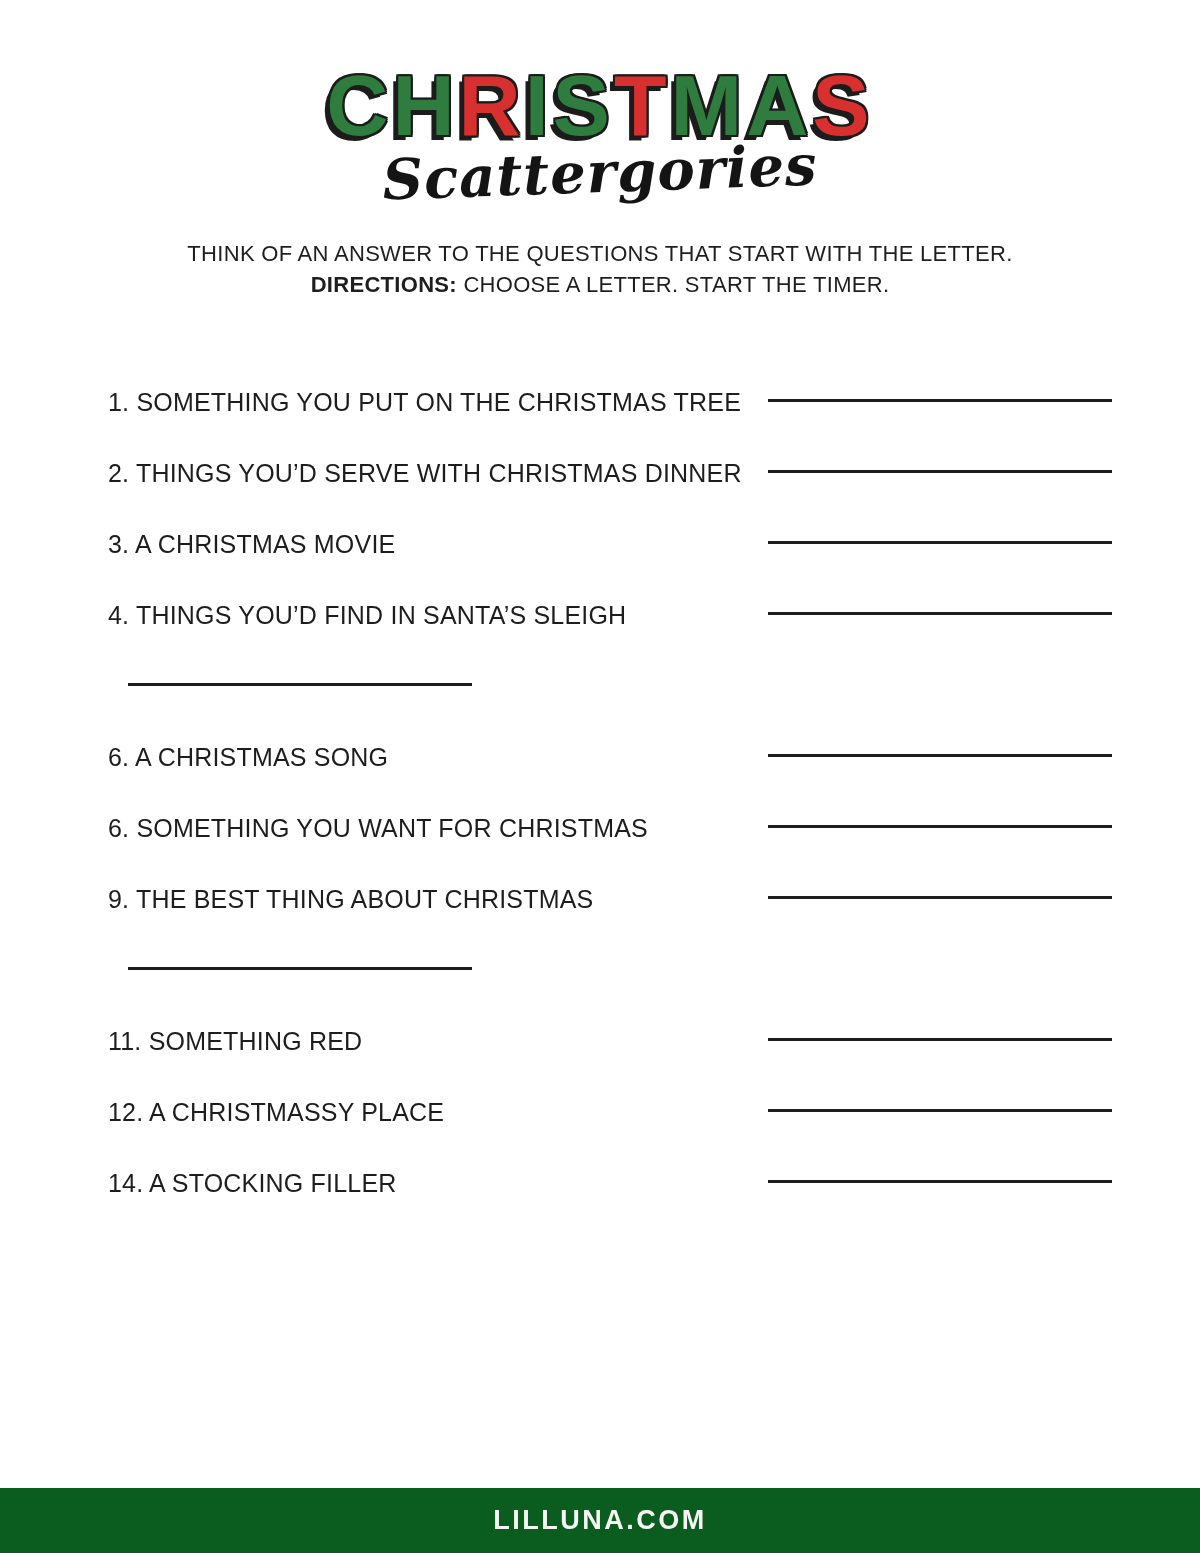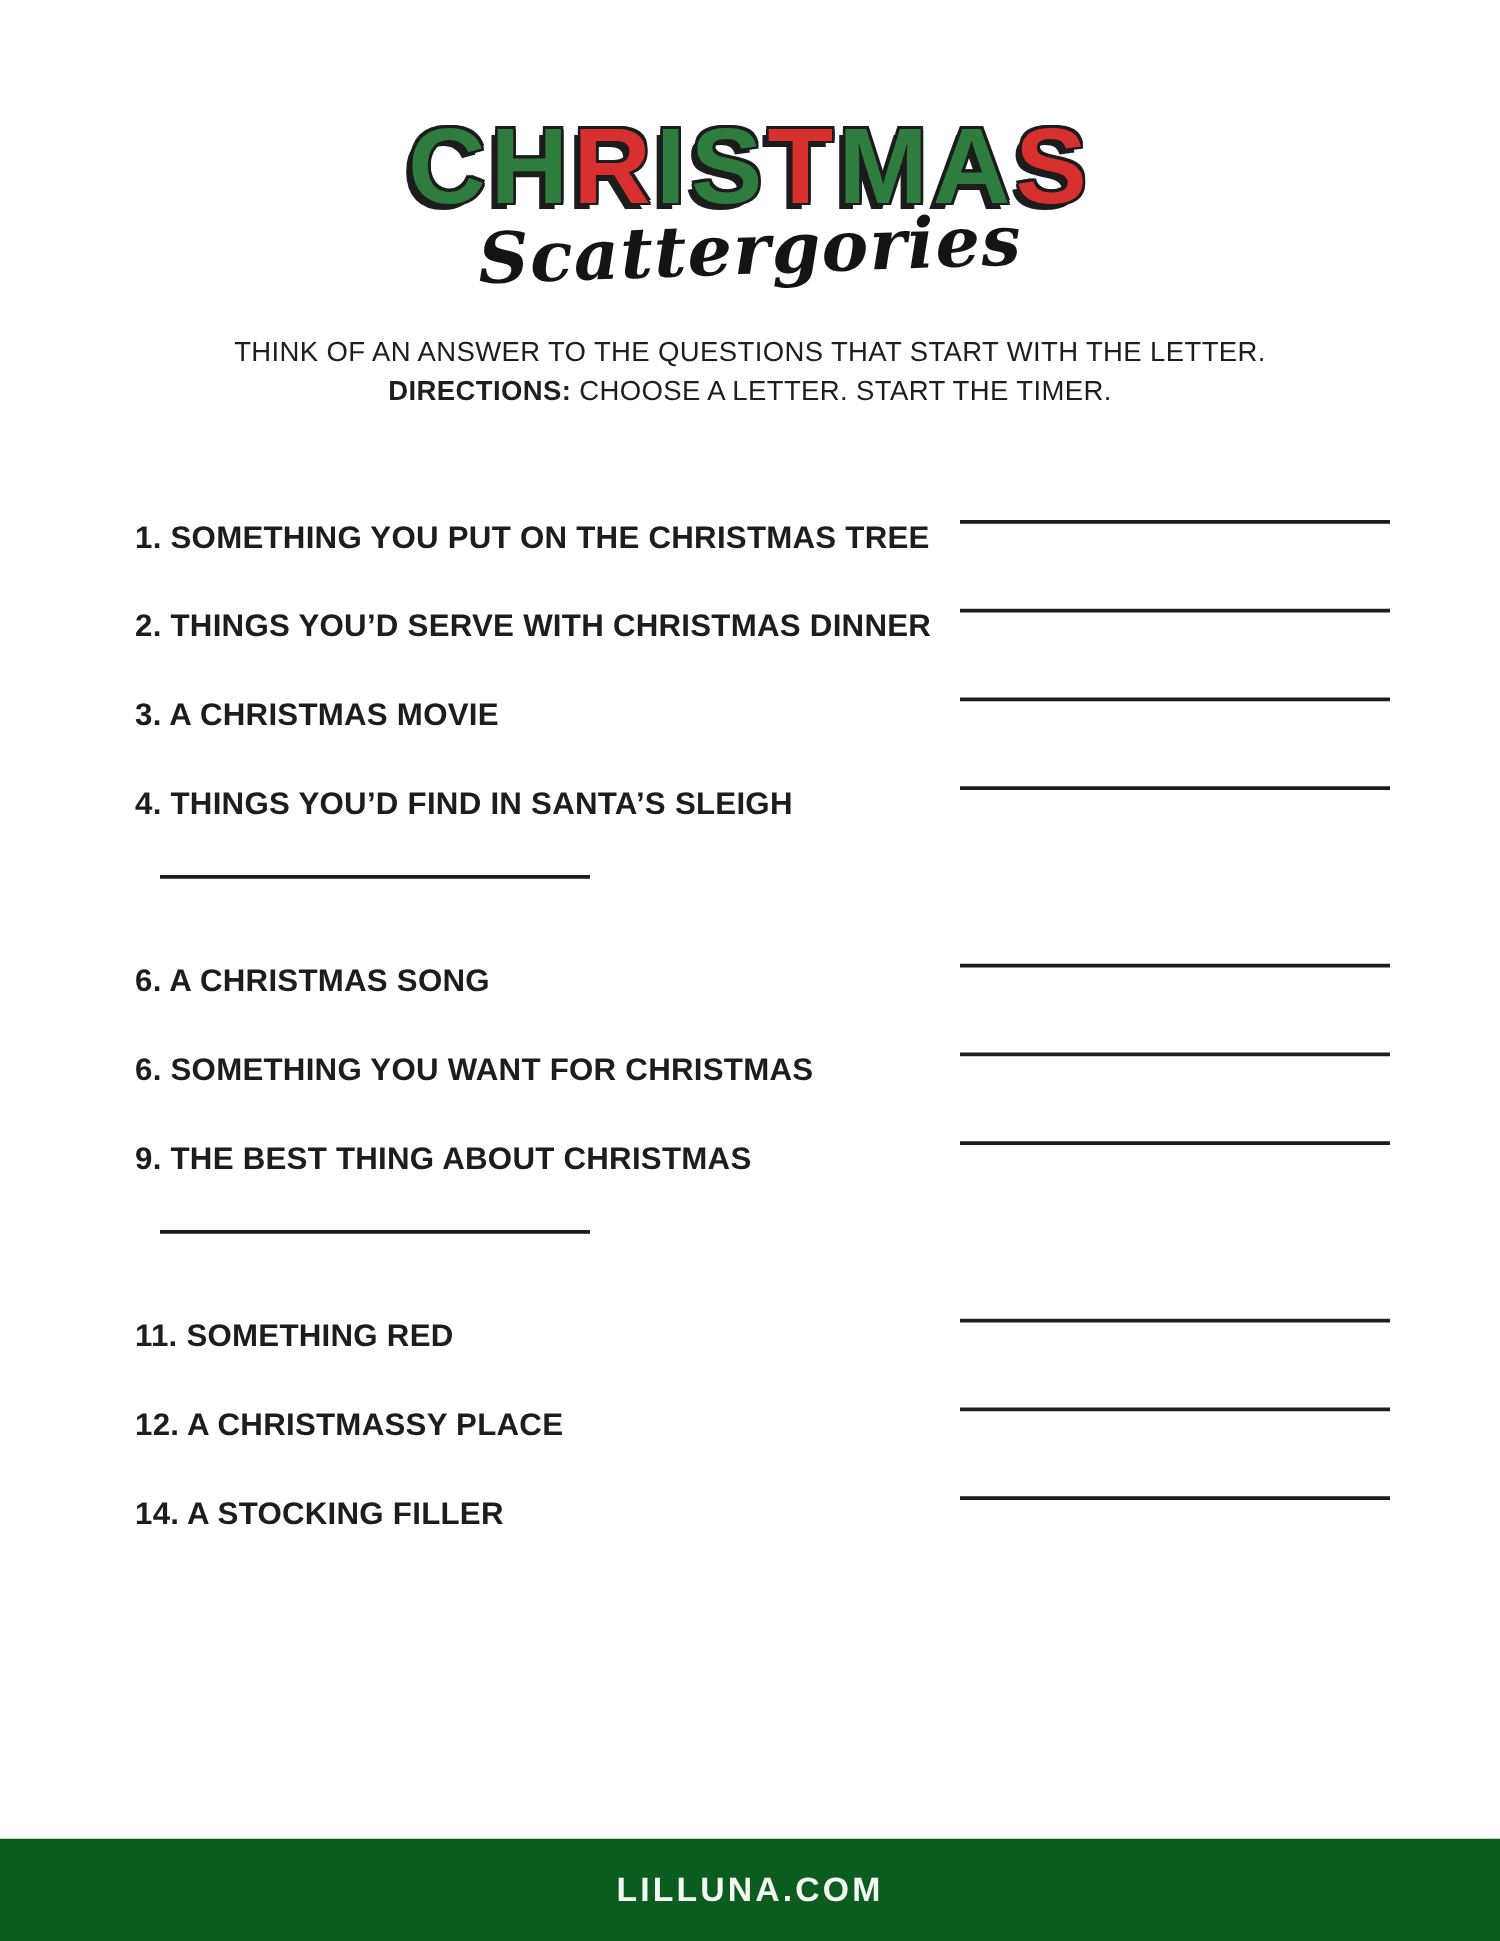--- a/index.html
+++ b/index.html
@@ -11,21 +11,20 @@
     margin: 0 auto;
     background: #ffffff;
     overflow: hidden;
     font-family: "Liberation Sans", sans-serif;
   }
 
   
   .title-block {
     padding-top: 62px;
     text-align: center;
-    margin-top: 28px;
   }
   .main-title {
     font-family: "Liberation Sans", sans-serif;
     font-weight: 800;
     font-size: 86px;
     line-height: 1;
     letter-spacing: 4px;
     user-select: none;
   }
   .main-title .letter {
@@ -68,25 +67,24 @@
   }
   .directions .bold { font-weight: bold; }
 
   
   .questions {
     margin-top: 88px;
     padding: 0 88px 0 108px;
   }
   .q-row {
     display: flex;
-    align-items: flex-start;
+    align-items: center;
     justify-content: space-between;
     height: 28px;
     margin-bottom: 43px;
-    font-weight: bold;
   }
   .q-row:last-child { margin-bottom: 0; }
   .q-text {
     font-size: 25px;
     line-height: 28px;
     color: var(--text-dark);
     letter-spacing: 0.2px;
     white-space: nowrap;
     flex: 1 1 auto;
     min-width: 0;
@@ -98,21 +96,21 @@
     margin-bottom: 3px;
     margin-left: 20px;
   }
 
   
   .footer {
     position: absolute;
     left: 0;
     bottom: 0;
     width: 100%;
-    height: 82px;
+    height: 65px;
     background: var(--footer-green);
     display: flex;
     align-items: center;
     justify-content: center;
   }
   .footer-text {
     color: var(--footer-text);
     font-size: 27px;
     font-weight: bold;
     letter-spacing: 2.5px;

